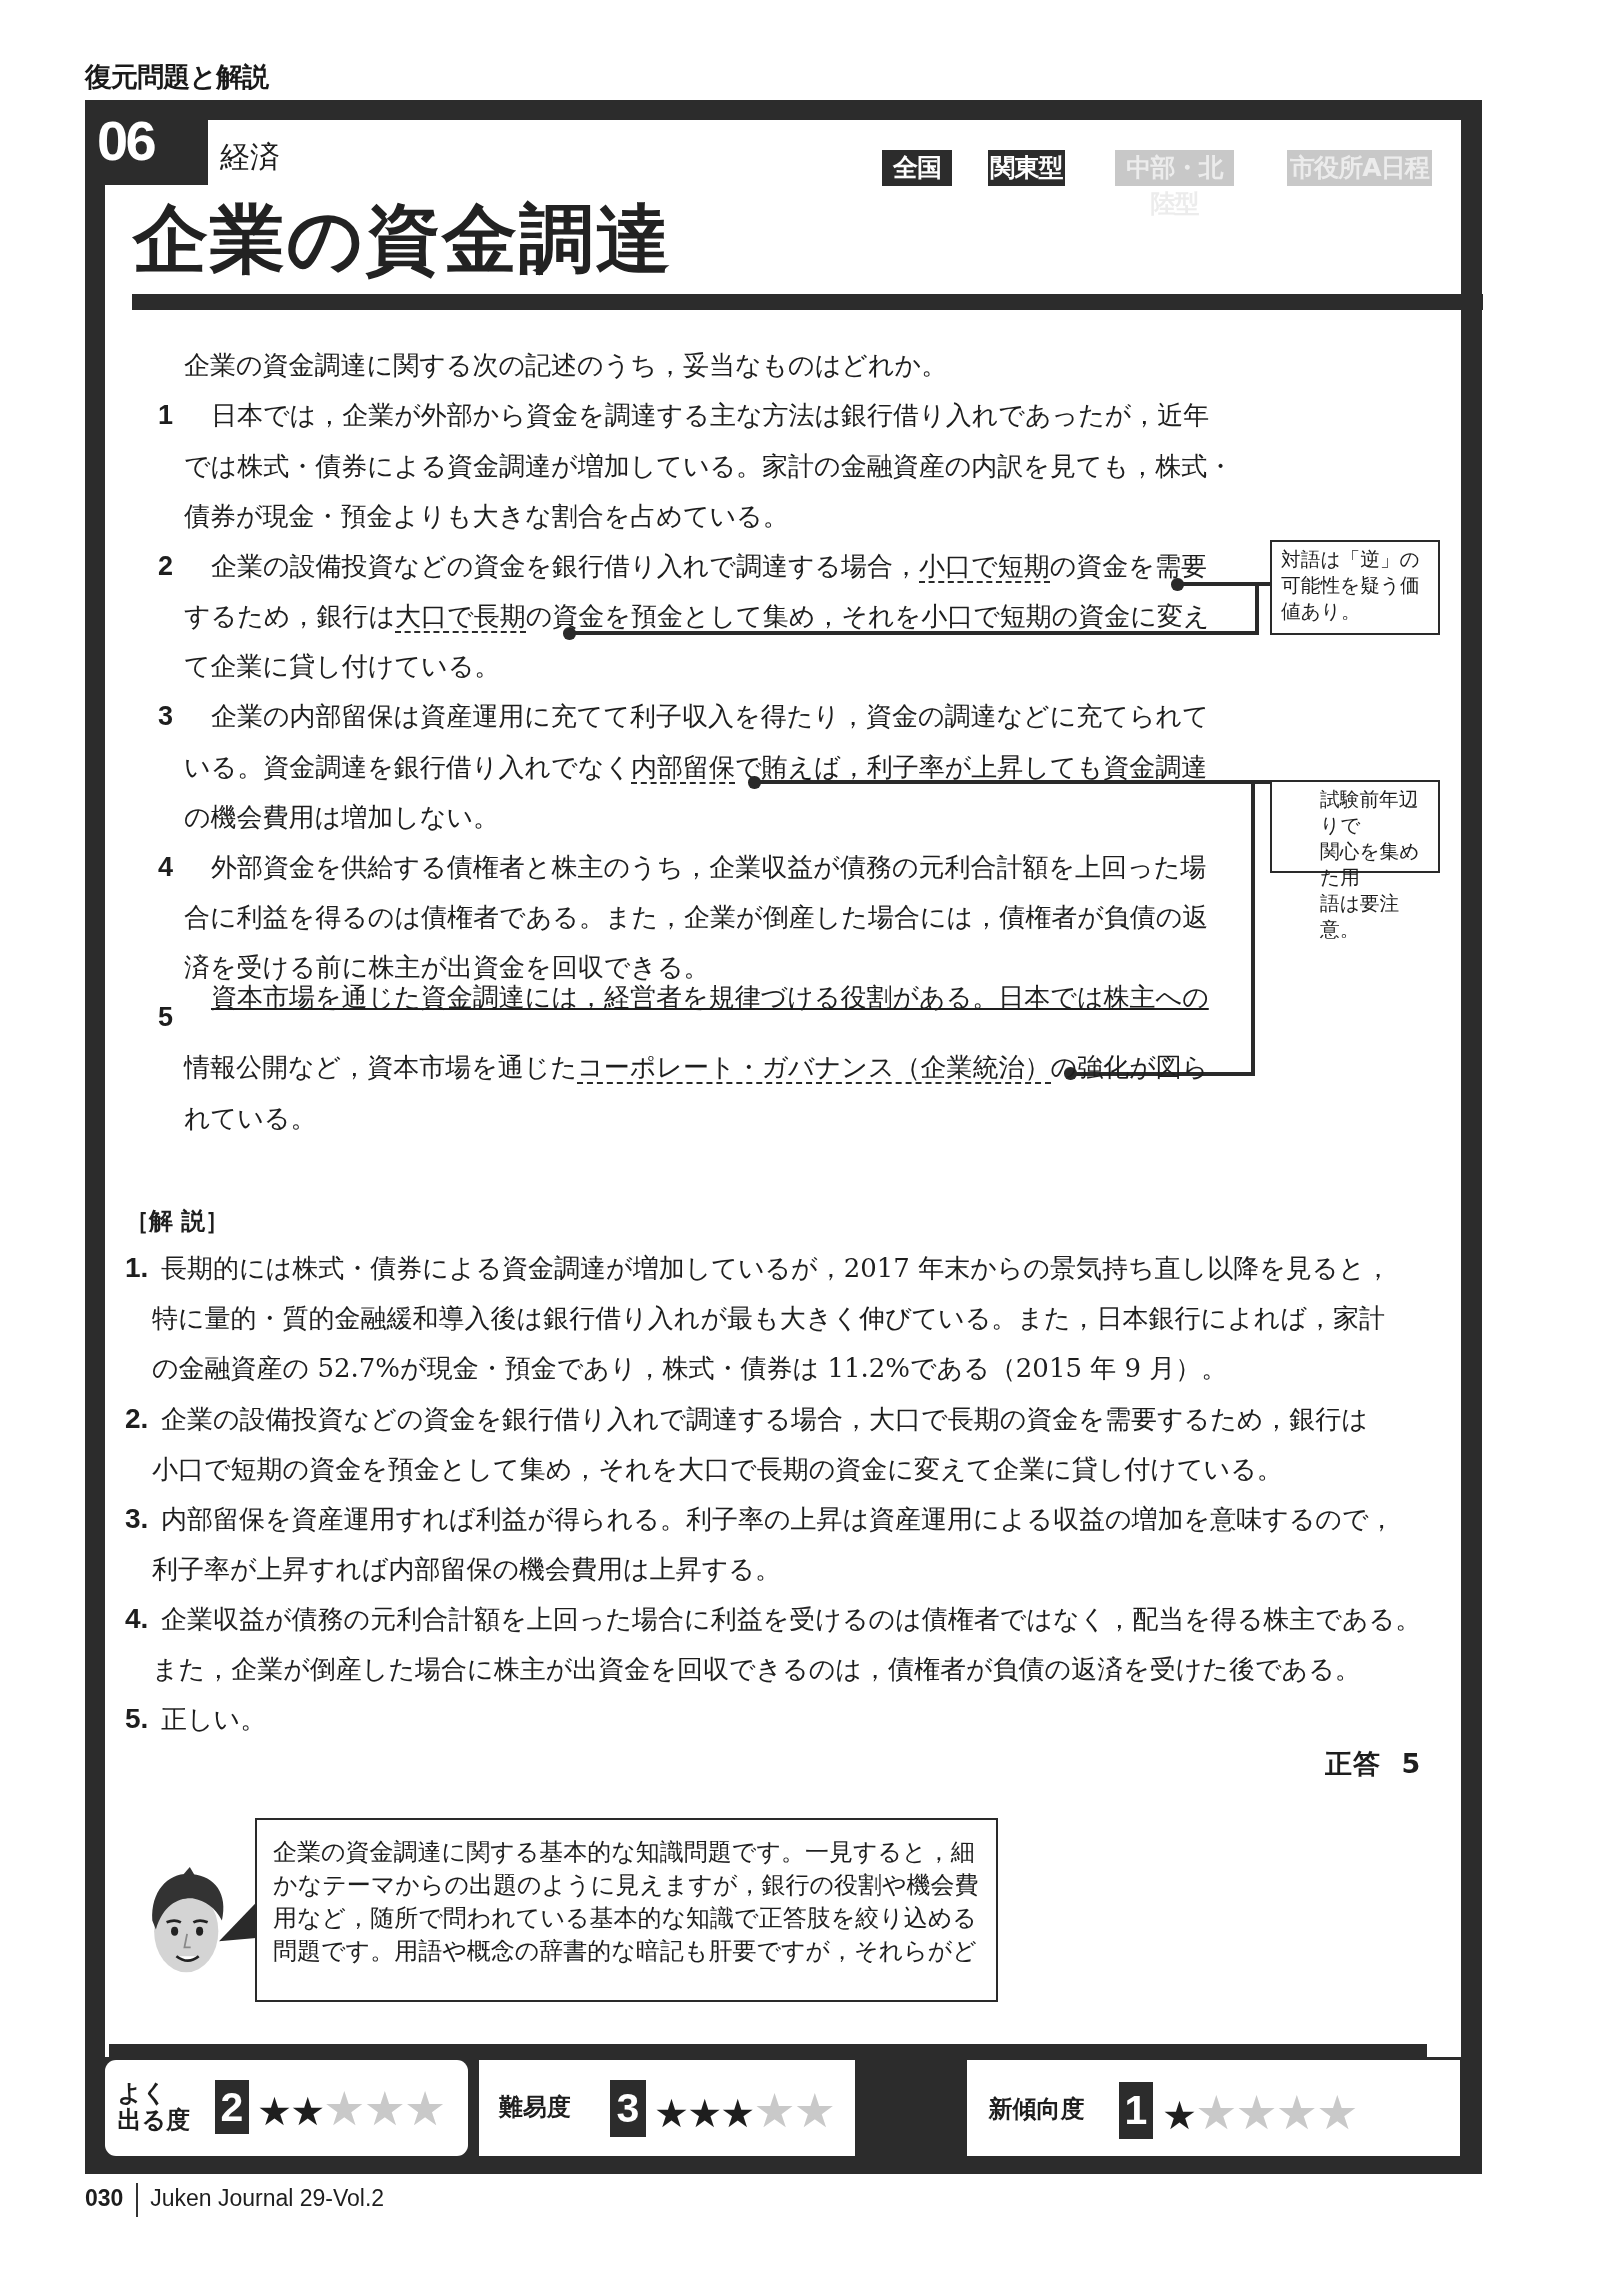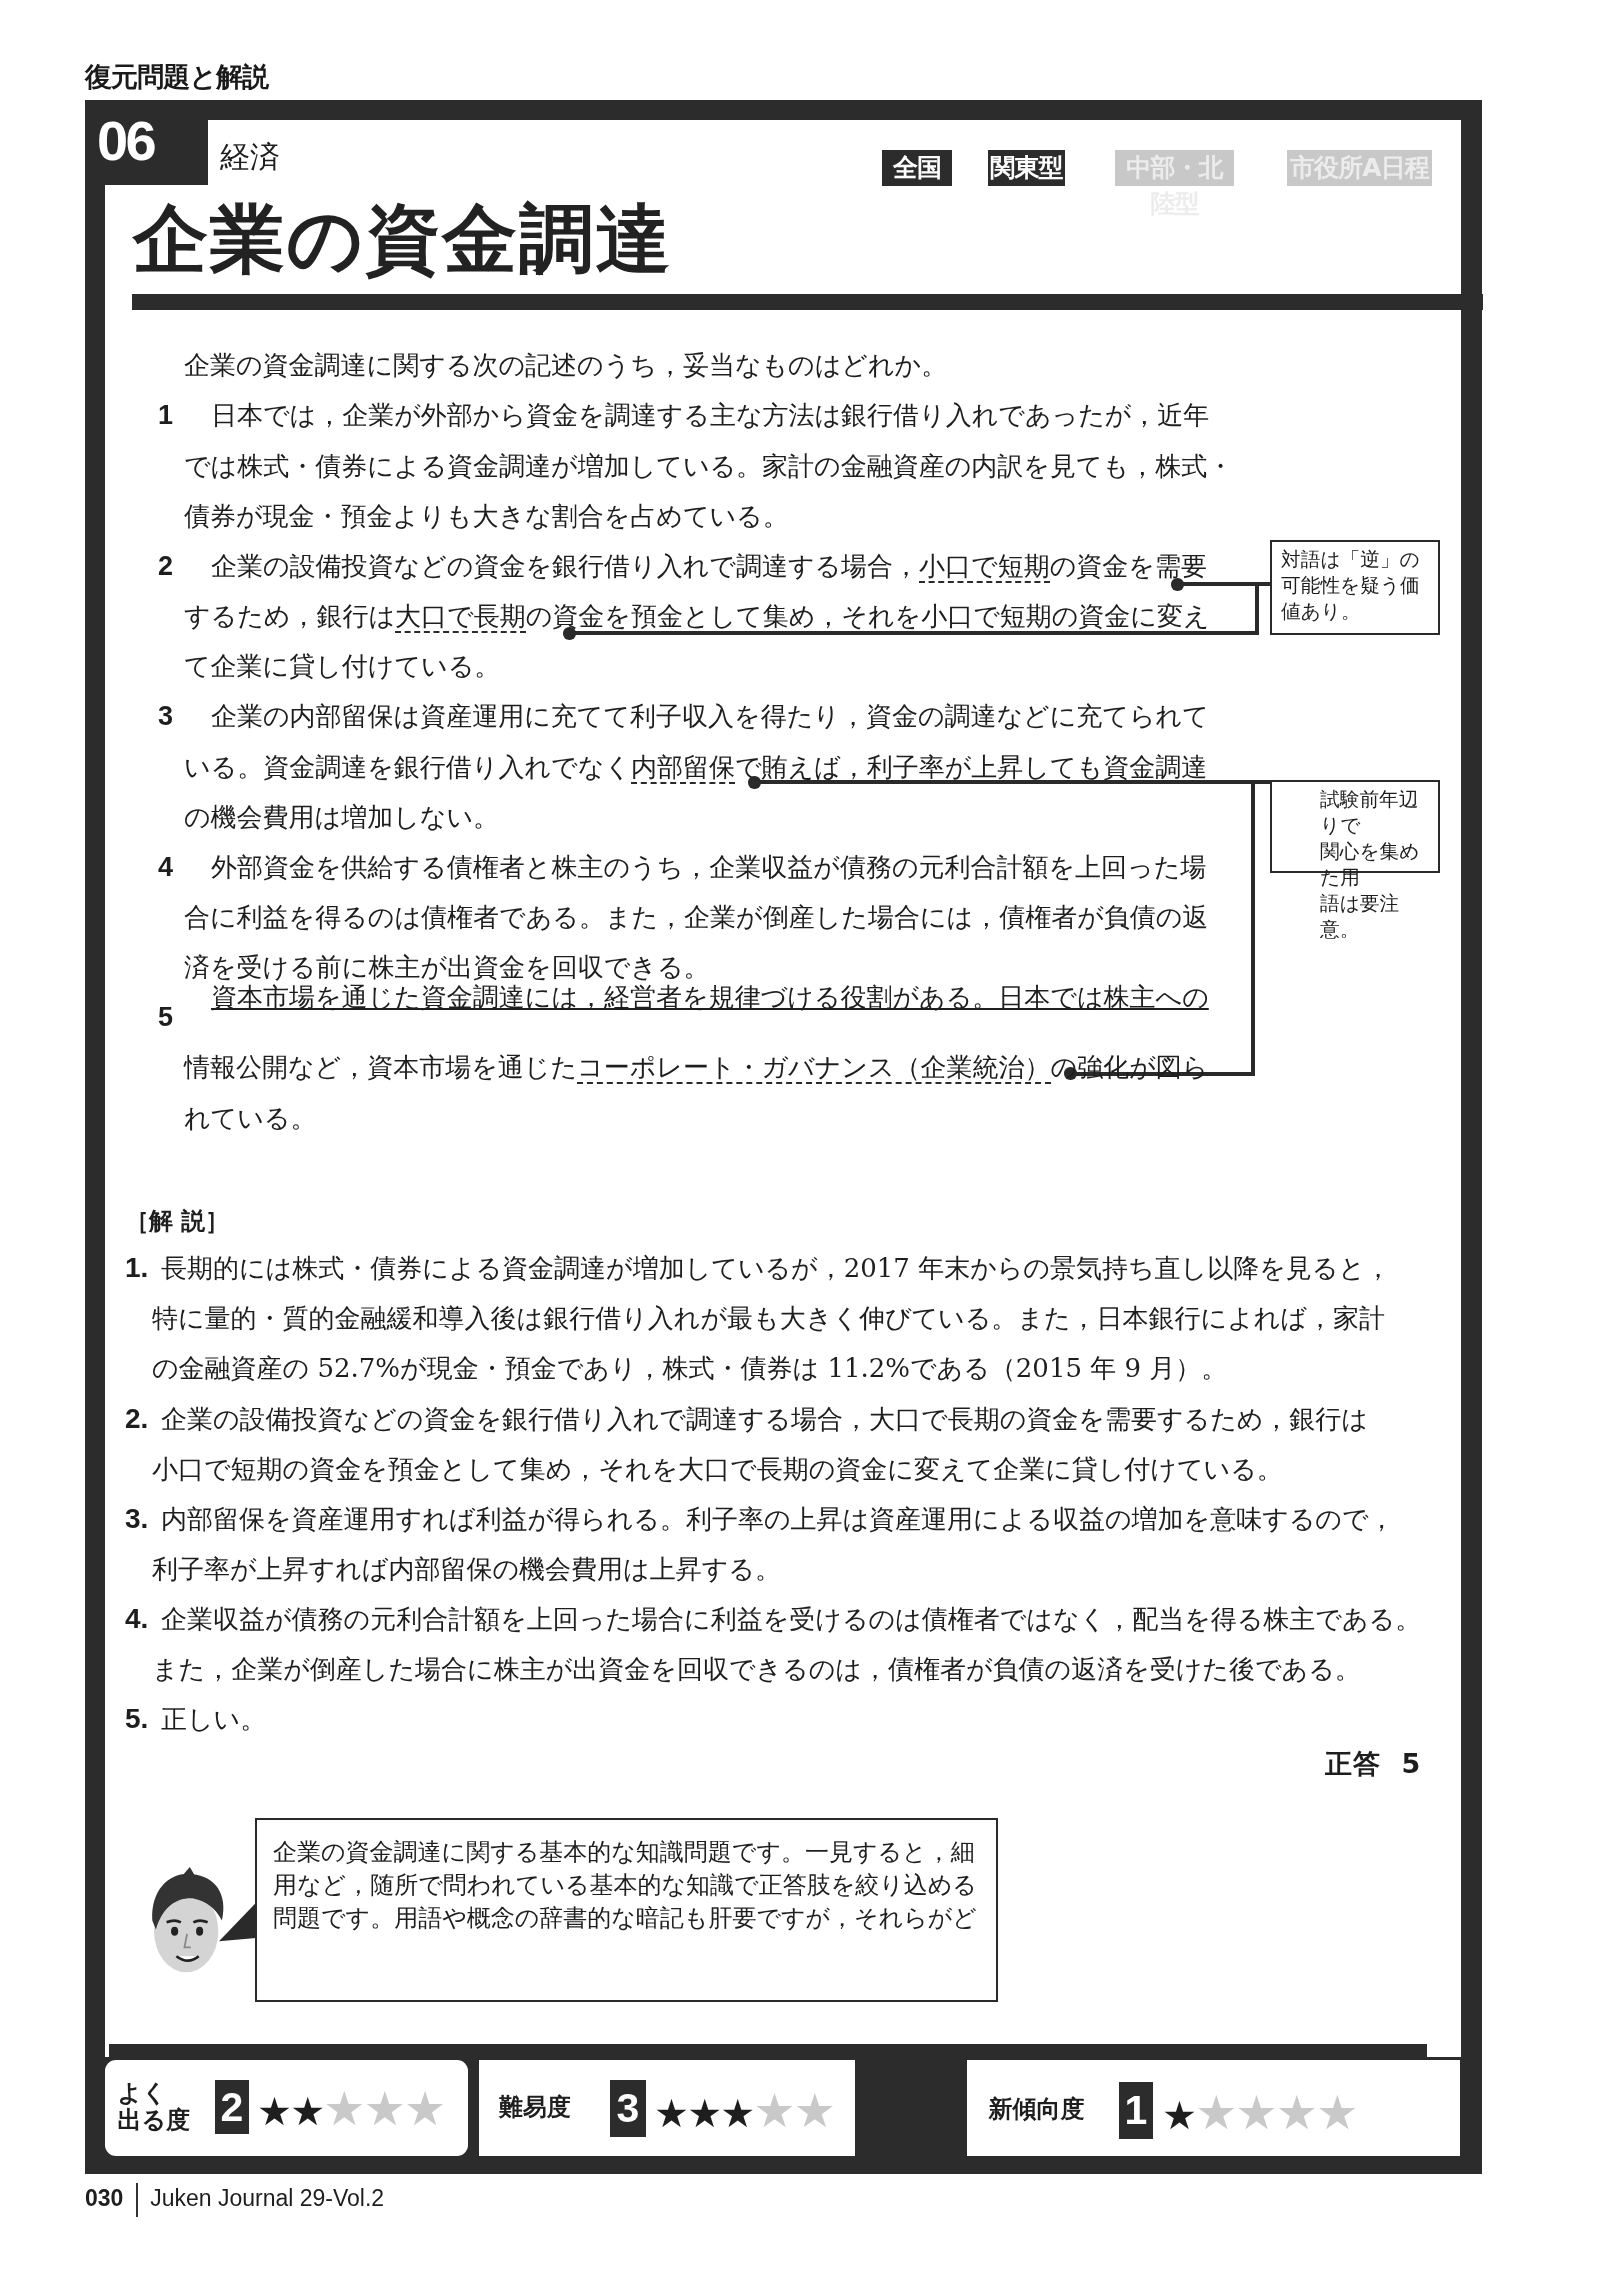--- a/index.html
+++ b/index.html
@@ -173,20 +173,21 @@
     <ellipse cx="63" cy="72" rx="4" ry="5" fill="#222"></ellipse>
     <path d="M26 62 Q35 58 42 62" stroke="#222" stroke-width="3" fill="none"></path>
     <path d="M56 62 Q63 58 72 62" stroke="#222" stroke-width="3" fill="none"></path>
     <path d="M49 75 L46 90 L53 90" stroke="#888" stroke-width="2" fill="none"></path>
     <path d="M37 100 Q50 110 62 100" stroke="#222" stroke-width="3" fill="#fff"></path>
   </svg>
 </div>
 <div class="abs bubble-tail"></div>
 <div class="abs bubble">
   <div>企業の資金調達に関する基本的な知識問題です。一見すると，細</div>
+  <div>かなテーマからの出題のように見えますが，銀行の役割や機会費</div>
   <div>用など，随所で問われている基本的な知識で正答肢を絞り込める</div>
   <div>問題です。用語や概念の辞書的な暗記も肝要ですが，それらがど</div>
 </div>
 
 <div class="abs bottom-bar"></div>
 <div class="abs" style="left:105px;top:2057px;width:1356px;height:100px;background:#2c2c2c;"></div>
 
 <div class="abs rating-panel" style="left:105px;width:363px;border-radius:11px;">
   <div class="abs rating-label" style="left:12.5px;top:19.7px;">
     <div>よく</div>

